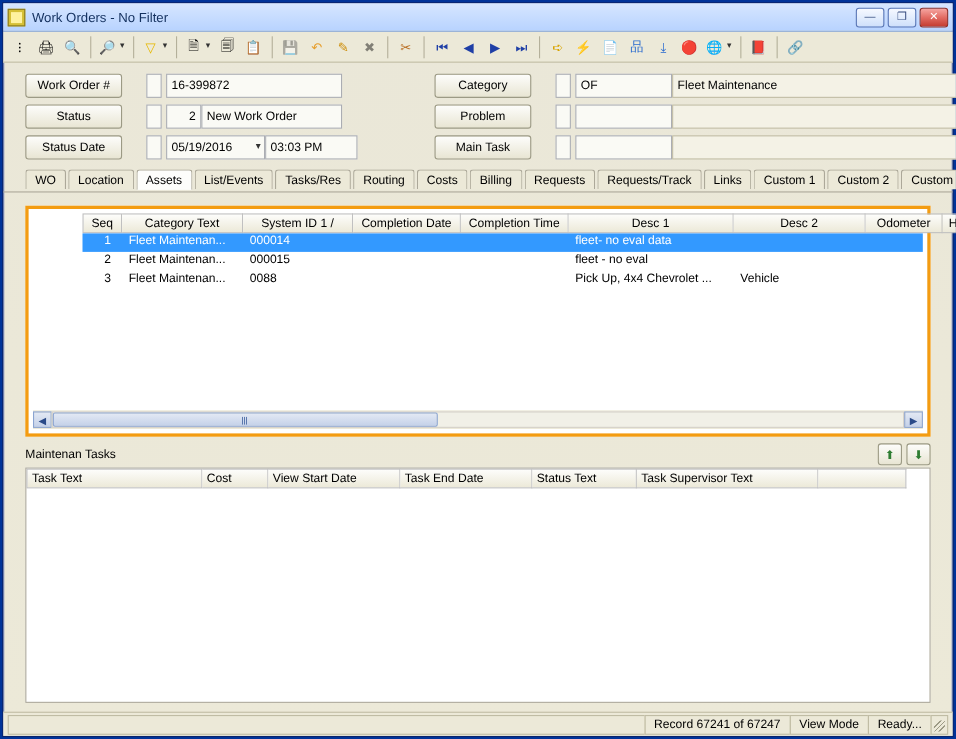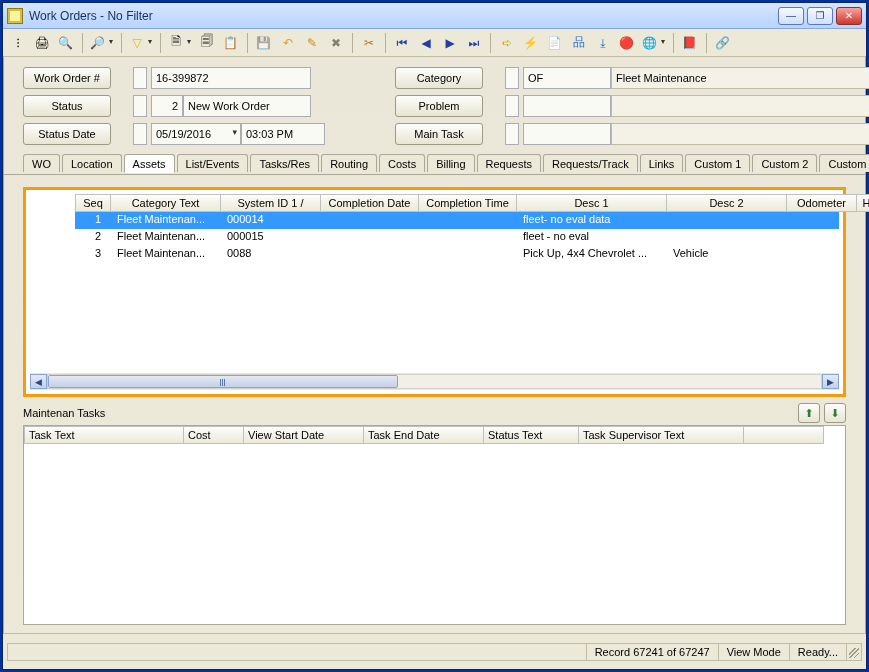--- a/index.html
+++ b/index.html
@@ -258,21 +258,21 @@
     border:1px solid #c0c0c0;
     border-left:none;
     background: linear-gradient(#fdfdfb,#ece9d8);
     padding:2px 4px; 
     cursor:pointer;
     white-space:nowrap; overflow:hidden;
   }
   .assoc-head .ah:first-child{border-left:1px solid #c0c0c0;}
   
   .statusbar {
-    height: 36px;
+    height: 22px;
     background:#ece9d8;
     border-top:1px solid #c0bca4;
     display:flex; align-items:center;
     padding: 0 4px;
     gap:0;
   }
   .statusbar .cell {
     border:1px solid #c0bca4;
     padding: 1px 8px;
     height: 18px;

